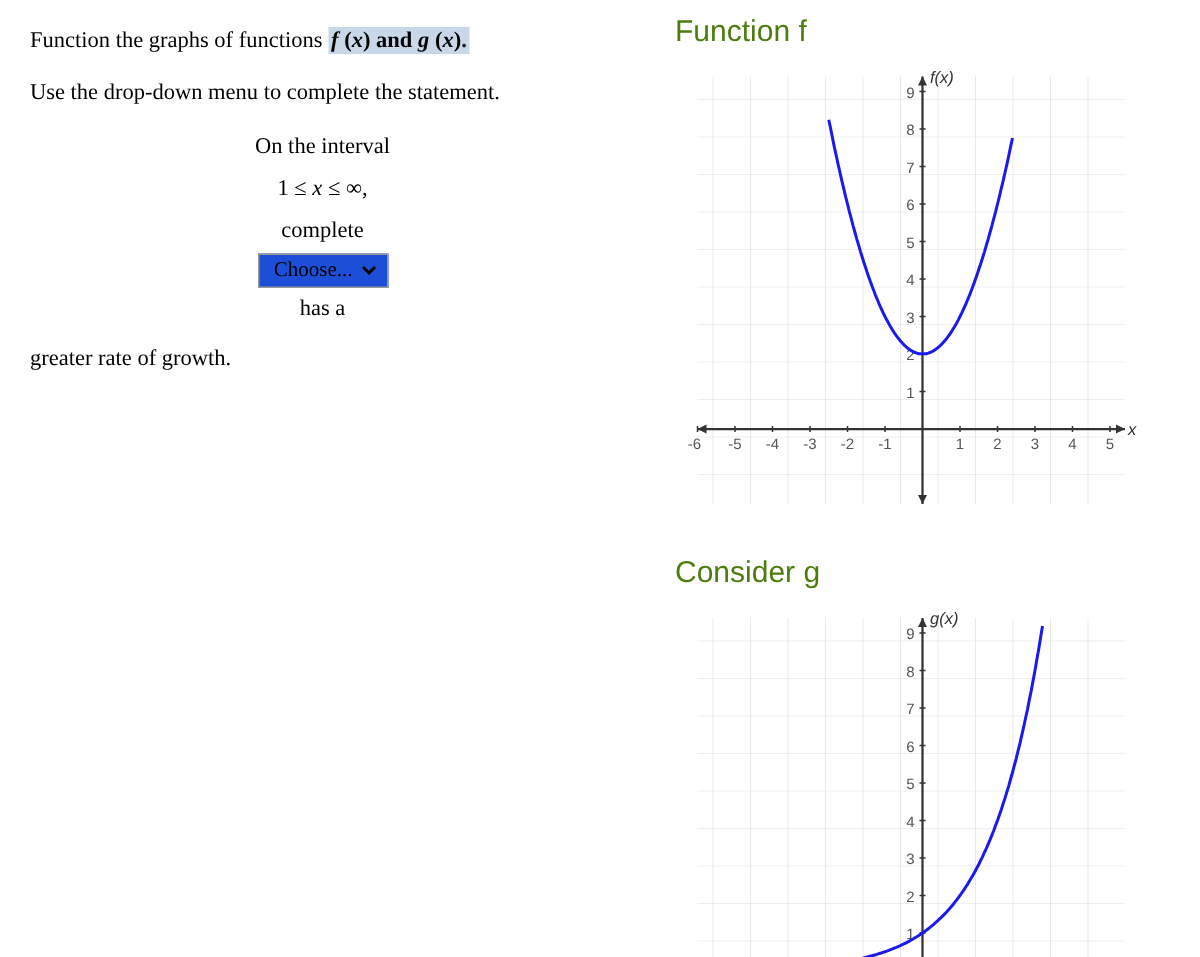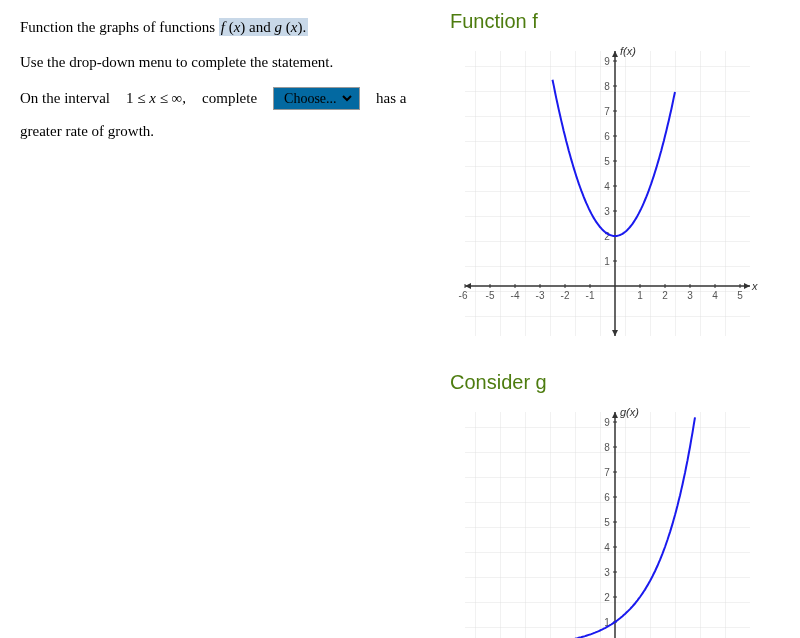--- a/index.html
+++ b/index.html
@@ -25,41 +25,43 @@
 
     .instruction-line {
       font-size: 15px;
       margin-bottom: 12px;
       line-height: 1.5;
     }
 
     .highlight {
       background-color: #c8d8e8;
       padding: 1px 2px;
+      font-weight: bold;
     }
 
     .interval-line {
       font-size: 15px;
       margin-bottom: 8px;
       line-height: 1.8;
       display: flex;
       align-items: center;
       flex-wrap: wrap;
-      gap: 16px;
+      gap: 1px;
+      flex-direction: column;
     }
 
     .math {
       font-style: italic;
     }
 
     .dropdown-wrapper {
       display: inline-flex;
       align-items: center;
       border: 1px solid #999;
-      background: #0369a1;
+      background: #1d4ed8;
       padding: 2px 4px;
       font-size: 14px;
       font-family: Georgia, serif;
     }
 
     select {
       border: none;
       background: transparent;
       font-size: 14px;
       font-family: Georgia, serif;

